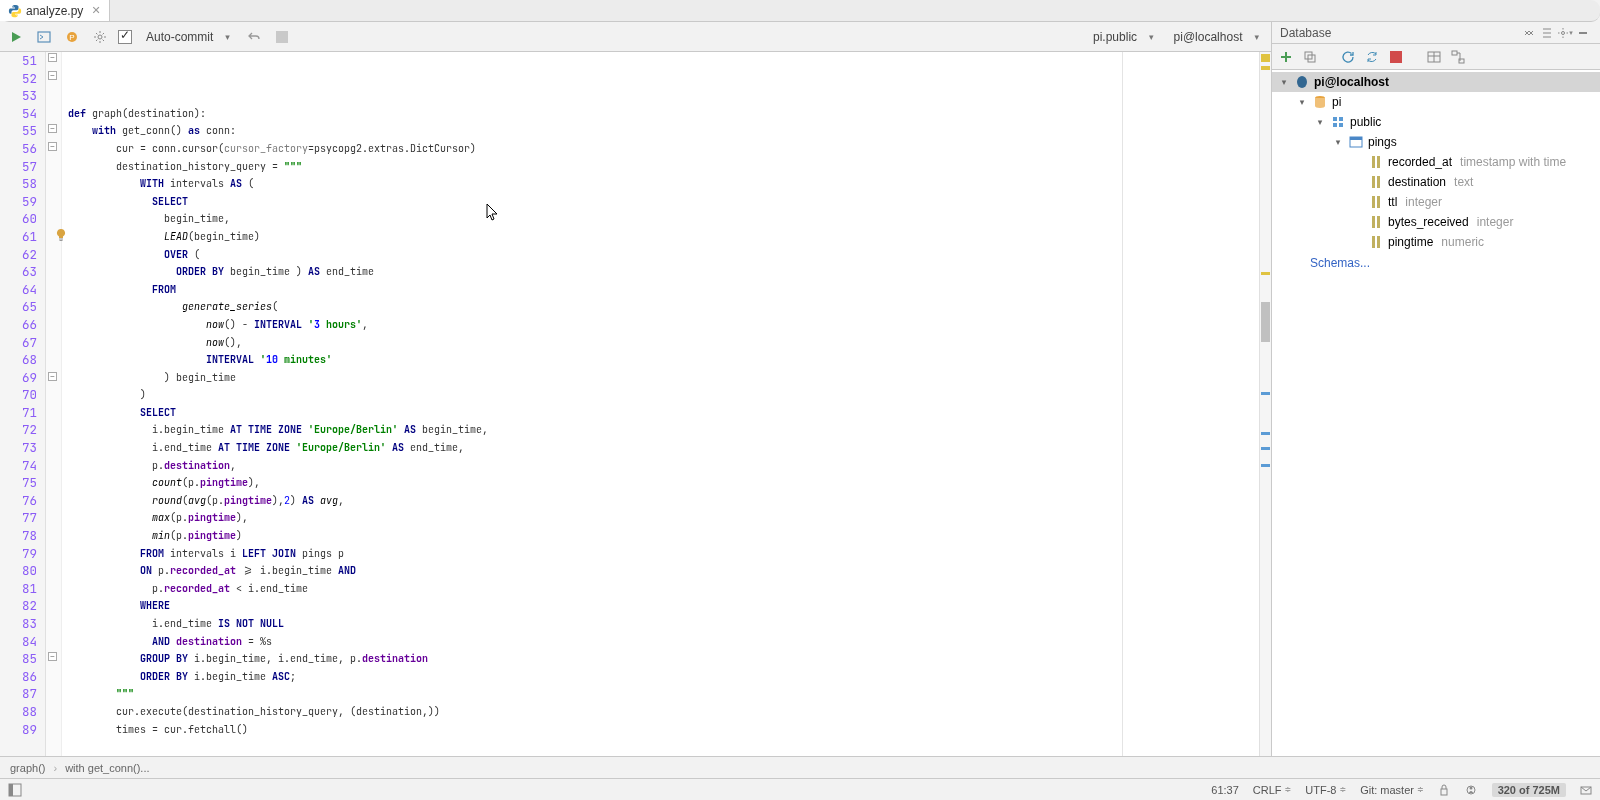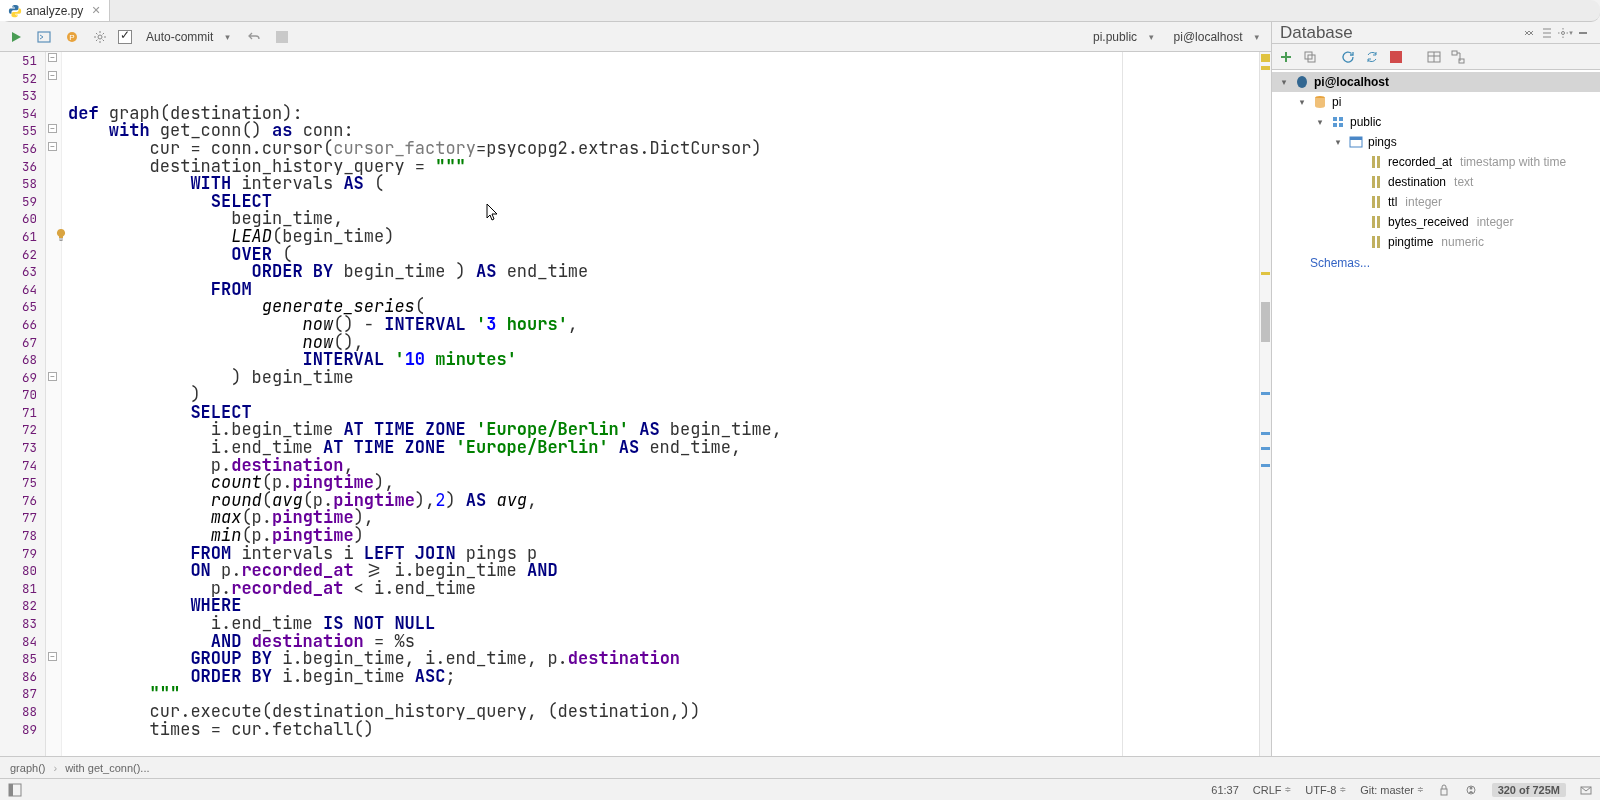--- a/index.html
+++ b/index.html
@@ -19,25 +19,25 @@
 .ed-toolbar { height: 30px; display: flex; align-items: center; padding: 0 6px; gap: 8px; background: #f2f2f2; border-bottom: 1px solid #c9c9c9; }
 .ed-toolbar .spacer { flex: 1; }
 .ic-btn { width: 20px; height: 20px; display: flex; align-items: center; justify-content: center; border-radius: 3px; cursor: pointer; }
 .drop { display: flex; align-items: center; gap: 12px; font-size: 12px; color: #444; padding: 2px 6px; }
 .drop .arr { font-size: 9px; color: #777; }
 .chkbox { width: 14px; height: 14px; border: 1px solid #888; background: #fff; position: relative; }
 .chkbox.checked::after { content: "✓"; position: absolute; top: -3px; left: 1px; font-size: 12px; color: #333; }
 
 
 .ed-body { display: flex; flex: 1; position: relative; overflow: hidden; }
-.gutter { width: 46px; background: #f5f5f5; text-align: right; padding-right: 8px; color: #701a75; font-family: "JetBrains Mono","Consolas",monospace; font-size: 12.5px; line-height: 17.6px; user-select: none; border-right: 1px solid #e0e0e0; }
+.gutter { width: 46px; background: #f5f5f5; text-align: right; padding-right: 8px; color: #8b5cf6; font-family: "JetBrains Mono","Consolas",monospace; font-size: 12.5px; line-height: 17.6px; user-select: none; border-right: 1px solid #e0e0e0; }
 .fold-col { width: 16px; background: #fafafa; border-right: 1px solid #eee; position: relative; }
 .fold-col .fold { position: absolute; left: 2px; width: 9px; height: 9px; border: 1px solid #aaa; background: #fff; font-size: 8px; line-height: 7px; text-align: center; color: #666; }
 .lamp { position: absolute; left: 55px; top: 177px; width: 12px; height: 12px; color: #d9a441; z-index: 10; }
-.code { flex: 1; font-family: "JetBrains Mono","Consolas",monospace; font-size: 17px; line-height: 17.6px; white-space: pre; padding-left: 6px; position: relative; }
+.code { flex: 1; font-family: "JetBrains Mono","Consolas",monospace; font-size: 10px; line-height: 17.6px; white-space: pre; padding-left: 6px; position: relative; }
 .code .hl-line { position: absolute; left: 0; right: 0; height: 17.6px; background: #fffbe6; z-index: -1; }
 .code .soft-wrap { position: absolute; top: 0; bottom: 0; left: 1060px; border-left: 1px solid #e4e4e4; }
 .sql-bg { position: absolute; left: 0; right: 0; background: #eef7ee; z-index: -2; }
 .kw { color: #000080; font-weight: bold; }
 .arg { color: #7a7a7a; }
 .str { color: #008000; font-weight: bold; }
 .sqlkw { color: #000080; font-weight: bold; }
 .sqlid { color: #660099; font-weight: bold; }
 .sqlit { color: #000; font-style: italic; }
 .num { color: #0000ff; }
@@ -48,21 +48,21 @@
 .m.warn { background: #e0c341; }
 .m.change { background: #5b9bd5; }
 
 
 .breadcrumb { height: 22px; background: #f2f2f2; border-top: 1px solid #c9c9c9; display: flex; align-items: center; padding: 0 10px; gap: 8px; font-size: 11px; color: #666; }
 .breadcrumb .sep { color: #aaa; }
 
 
 .db-pane { width: 328px; background: #f2f2f2; display: flex; flex-direction: column; }
 .db-header { height: 22px; display: flex; align-items: center; padding: 0 8px; border-bottom: 1px solid #c9c9c9; }
-.db-header .ttl { flex: 1; font-size: 17px; color: #555; }
+.db-header .ttl { flex: 1; font-size: 12px; color: #555; }
 .db-header .hic { width: 18px; height: 18px; display: flex; align-items: center; justify-content: center; color: #666; }
 .db-toolbar { height: 26px; display: flex; align-items: center; padding: 0 4px; gap: 4px; border-bottom: 1px solid #c9c9c9; }
 .db-toolbar .dic { width: 20px; height: 20px; display: flex; align-items: center; justify-content: center; }
 .db-tree { flex: 1; background: #fff; padding: 2px 0; font-size: 12px; overflow: auto; }
 .tn { display: flex; align-items: center; height: 20px; padding-left: 6px; gap: 4px; white-space: nowrap; }
 .tn.sel { background: #d5d5d5; }
 .tn .tw { width: 12px; text-align: center; color: #666; font-size: 9px; }
 .tn .ico { width: 16px; height: 16px; display: flex; align-items: center; justify-content: center; }
 .tn .lbl { color: #000; }
 .tn .typ { color: #999; margin-left: 4px; }
@@ -146,21 +146,21 @@
     </div>
 
     <div class="ed-body">
       <div class="gutter" id="gutter">
           <div>51</div>
           <div>52</div>
           <div>53</div>
           <div>54</div>
           <div>55</div>
           <div>56</div>
-          <div>36</div>
+          <div>57</div>
           <div>58</div>
           <div>59</div>
           <div>60</div>
           <div>61</div>
           <div>62</div>
           <div>63</div>
           <div>64</div>
           <div>65</div>
           <div>66</div>
           <div>67</div>

